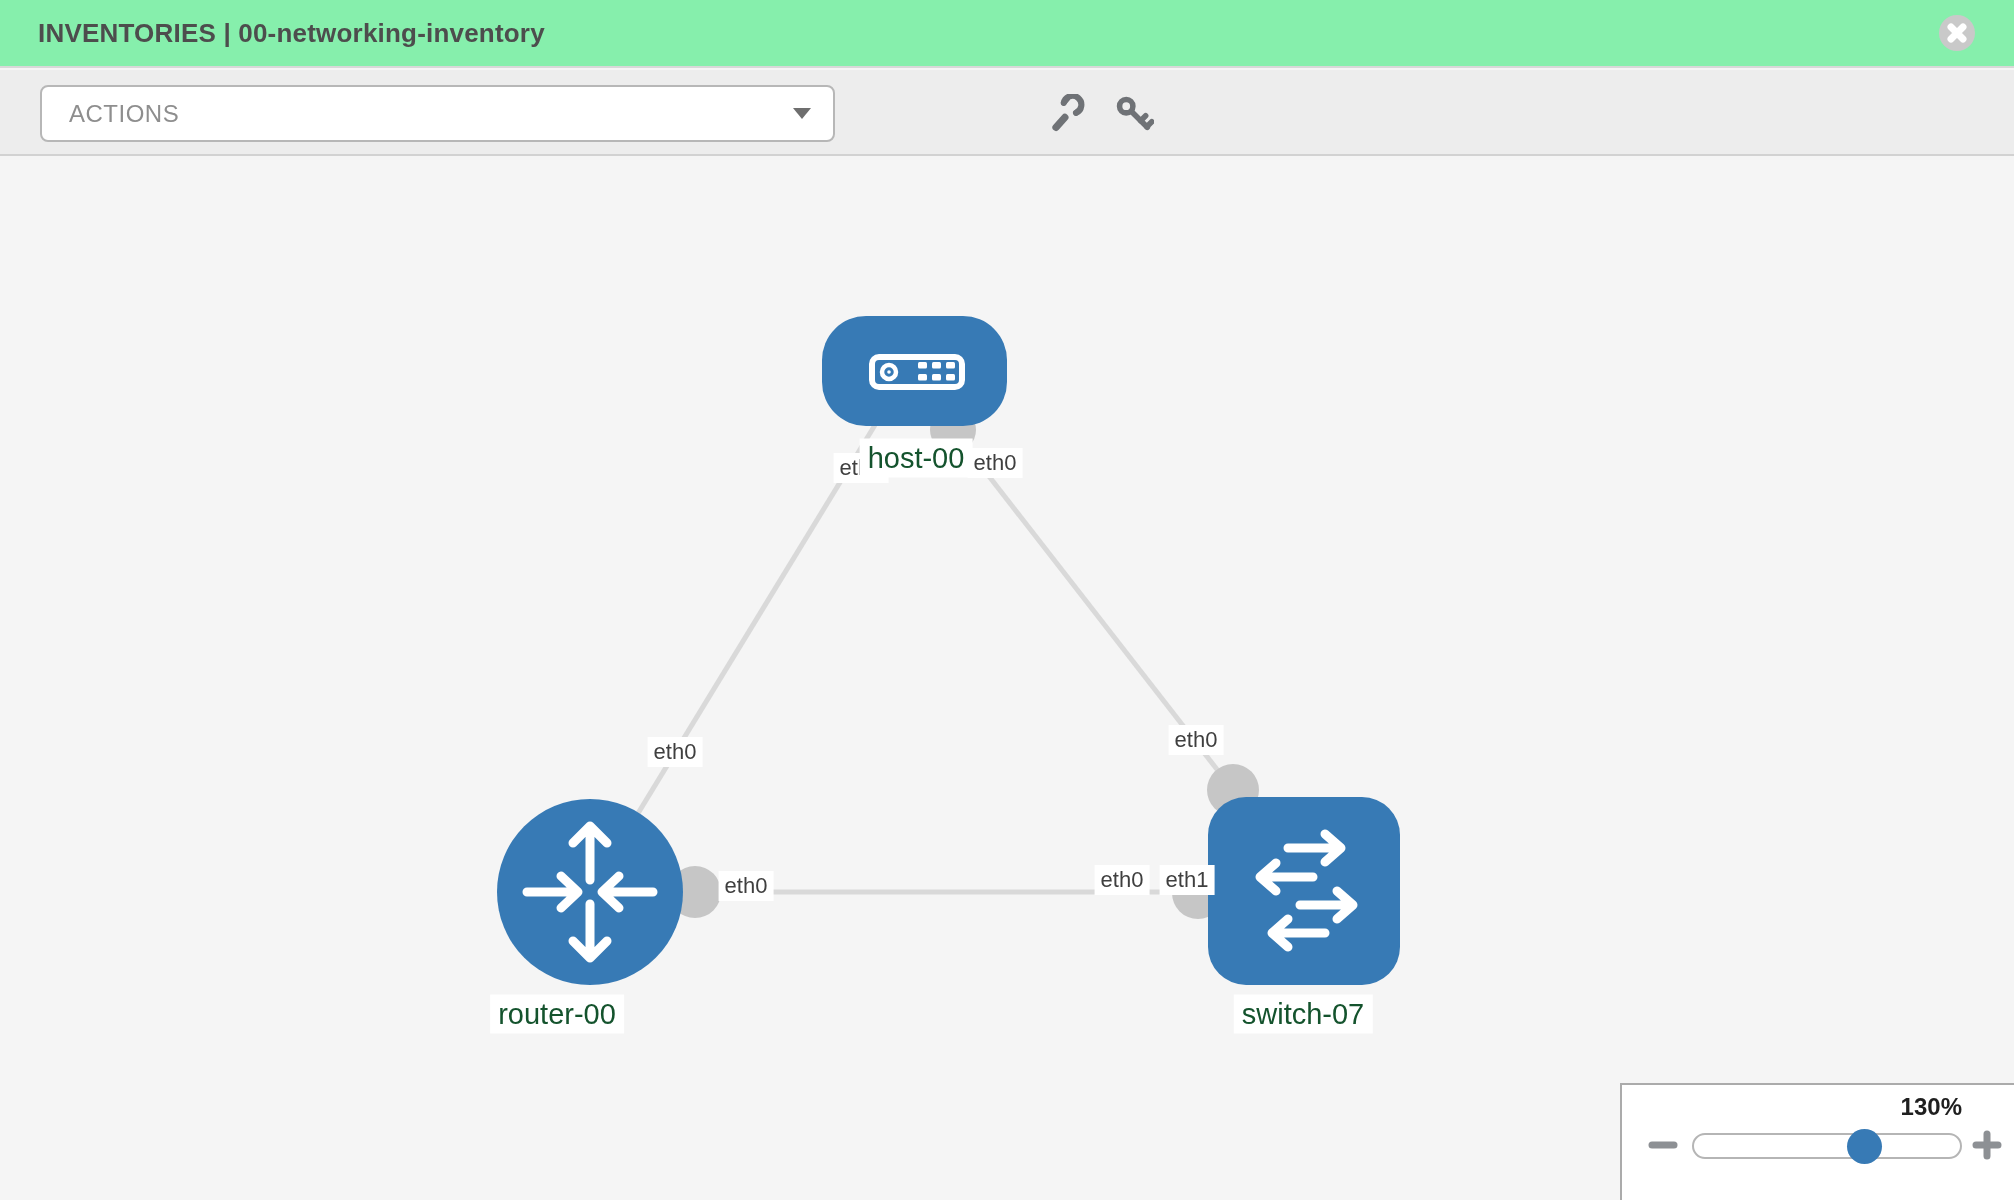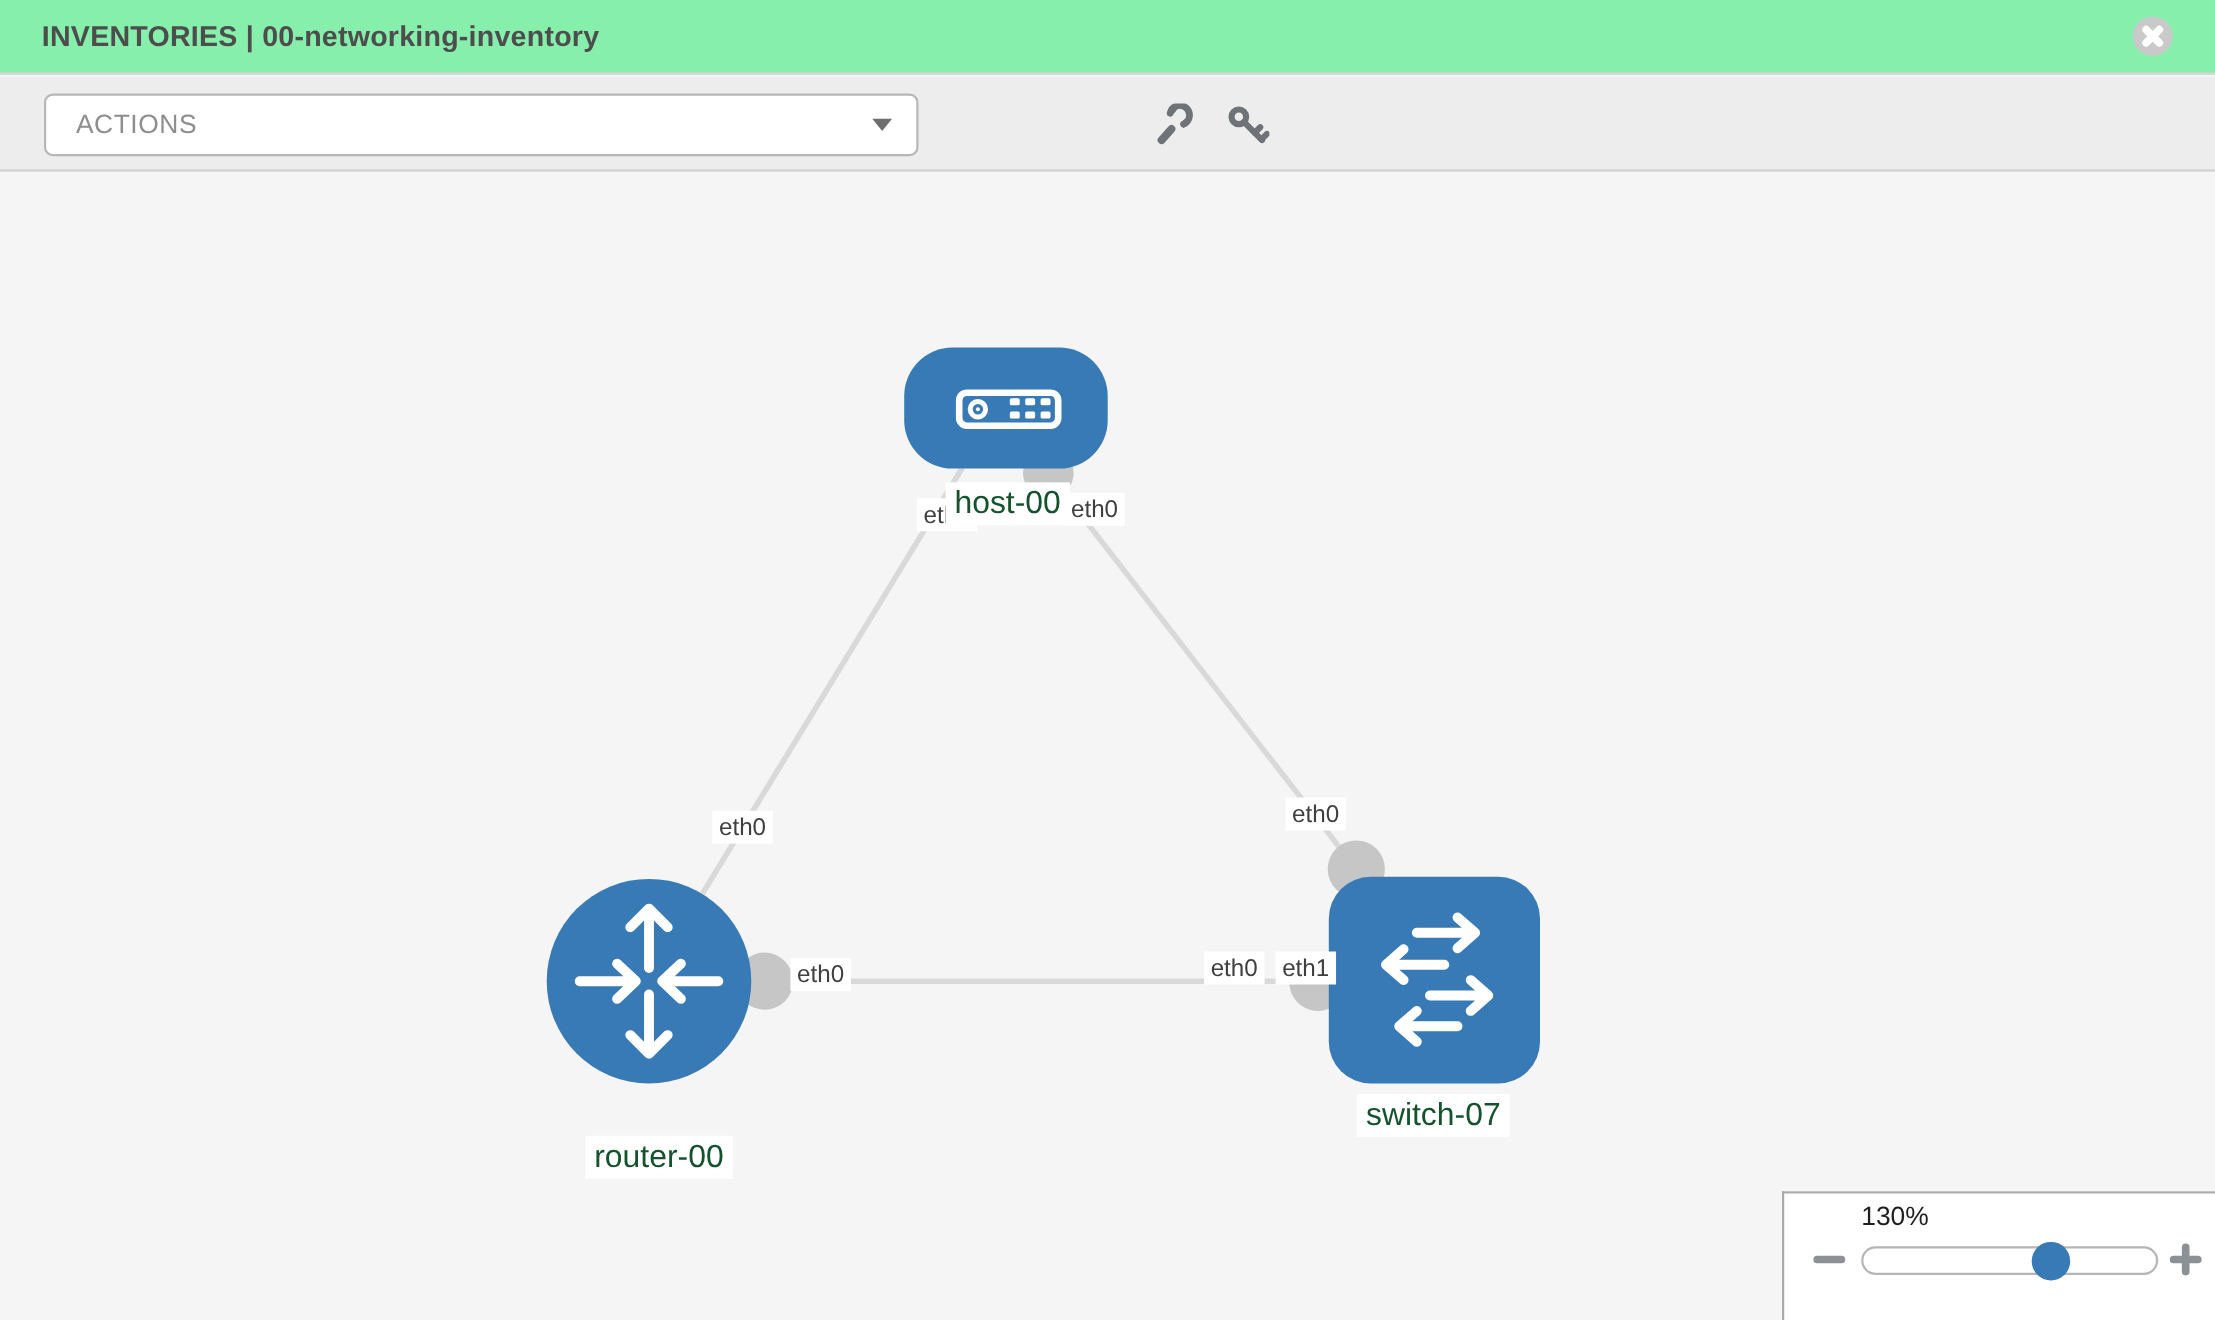--- a/index.html
+++ b/index.html
@@ -69,21 +69,21 @@
   .if-front { z-index: 4; }
 
   
   .zoom-panel {
     position: absolute; left: 1620px; top: 1083px; width: 394px; height: 117px;
     background: #ffffff; border: 2px solid #ababab; border-right: none; border-bottom: none;
     z-index: 6;
   }
   .zoom-value {
     position: absolute; left: 70px; top: 8px; width: 270px;
-    text-align: left; font-size: 24px; color: #1f1f1f;
+    text-align: right; font-size: 24px; color: #1f1f1f; font-weight: bold;
   }
   .zoom-minus, .zoom-plus {
     position: absolute; background: transparent; border: none; cursor: pointer; padding: 0;
     width: 34px; height: 34px; top: 43px;
   }
   .zoom-minus { left: 24px; }
   .zoom-plus  { left: 348px; }
   .zoom-track {
     position: absolute; left: 70px; top: 48px; width: 270px; height: 26px;
     background: #ffffff; border: 2px solid #b5b5b5; border-radius: 13px; cursor: pointer;
@@ -195,21 +195,21 @@
 <div class="node-label" style="left:916px; top:458px;">host-00</div>
 <div class="if-label" style="left:995px; top:463px;">eth0</div>
 
 <div class="if-label" style="left:675px; top:752px;">eth0</div>
 <div class="if-label" style="left:1196px; top:740px;">eth0</div>
 
 <div class="if-label" style="left:746px; top:886px;">eth0</div>
 <div class="if-label" style="left:1122px; top:880px;">eth0</div>
 <div class="if-label if-front" style="left:1187px; top:880px;">eth1</div>
 
-<div class="node-label" style="left:599px; top:1014px;margin-top:38px;">router-00</div>
+<div class="node-label" style="left:557px; top:1014px;">router-00</div>
 <div class="node-label" style="left:1303px; top:1014px;">switch-07</div>
 
 <div class="zoom-panel">
   <div class="zoom-value">130%</div>
 
   <button class="zoom-minus">
     <span>
       <svg width="34" height="34" viewBox="0 0 34 34">
         <path d="M6 17 L28 17" stroke="#8d9094" stroke-width="7" stroke-linecap="round"></path>
       </svg>

